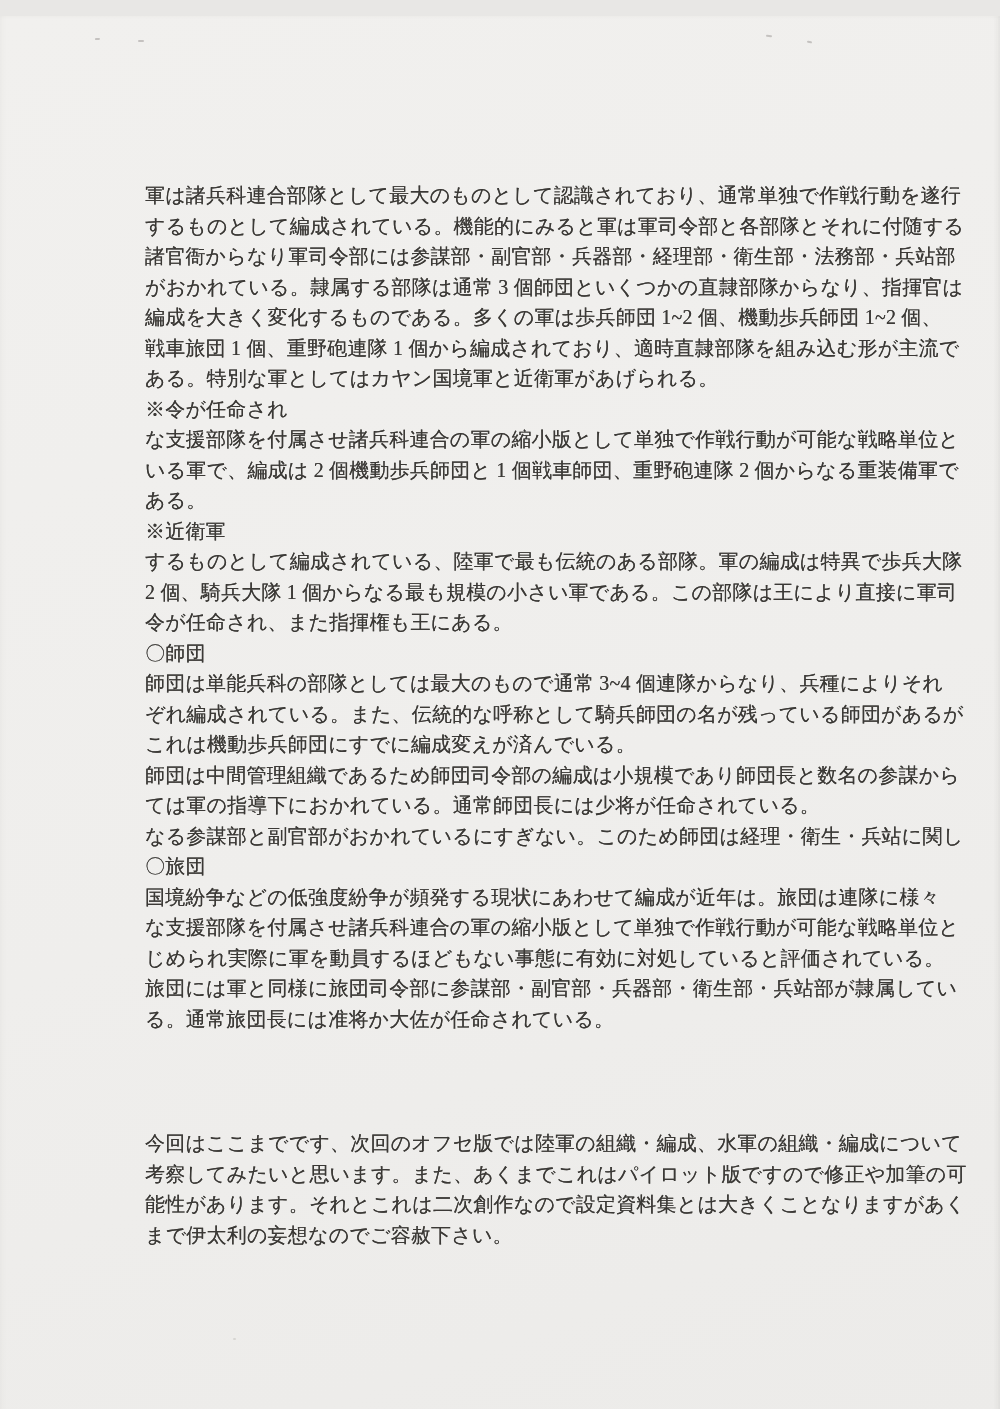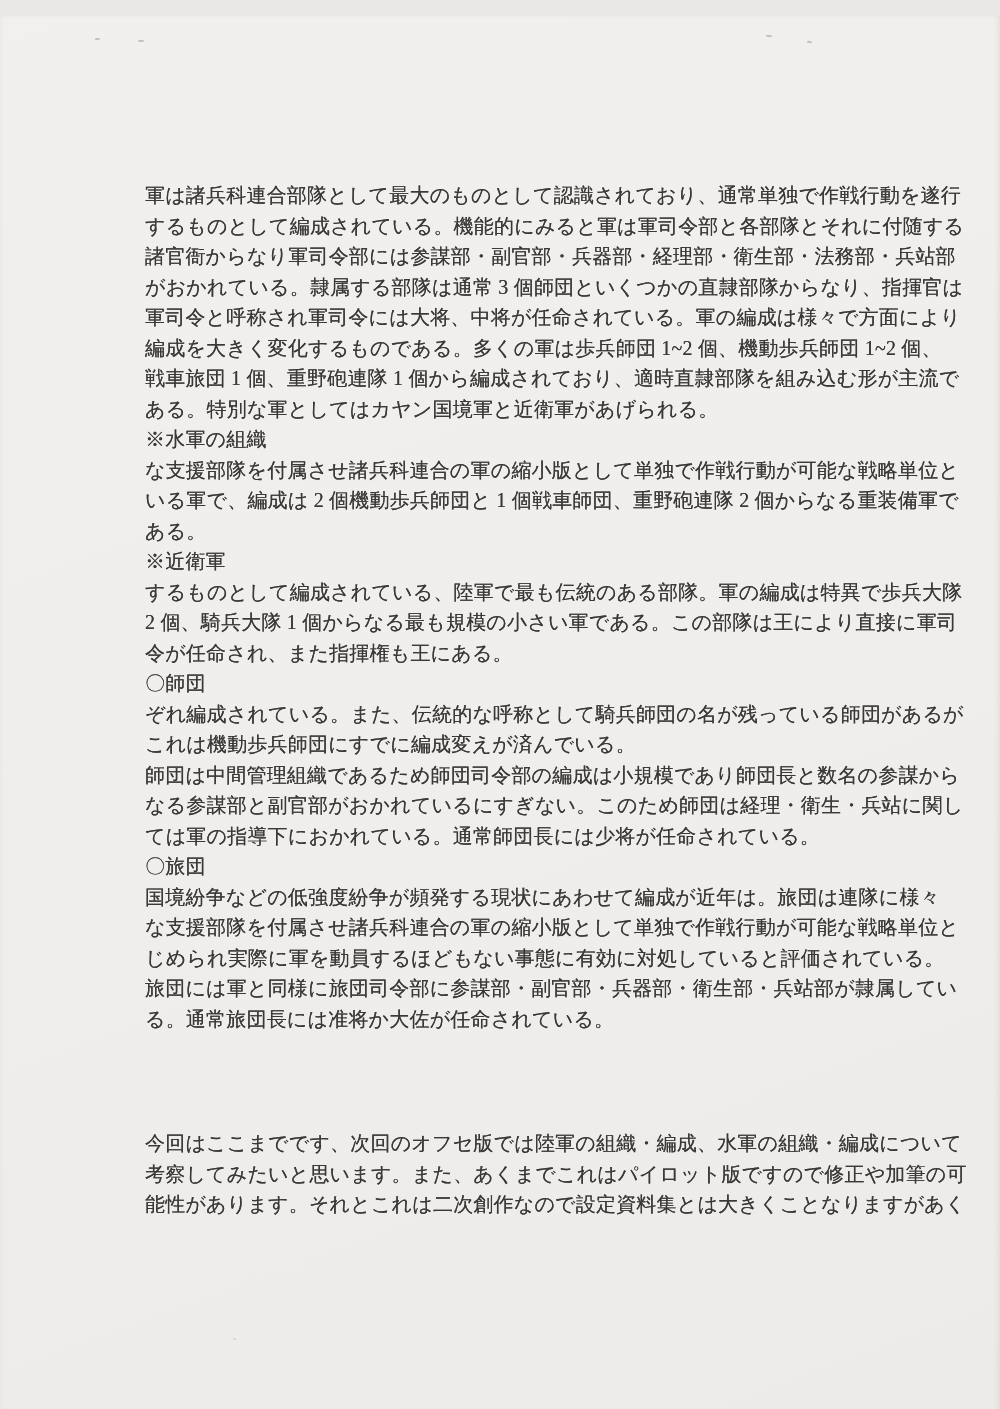--- a/index.html
+++ b/index.html
@@ -62,45 +62,46 @@
   <div class="speck s2"></div>
   <div class="speck s3"></div>
   <div class="speck s4"></div>
   <div class="speck s5"></div>
 
   <div class="text-block main" id="body-block">
       <div class="line">軍は諸兵科連合部隊として最大のものとして認識されており、通常単独で作戦行動を遂行</div>
       <div class="line">するものとして編成されている。機能的にみると軍は軍司令部と各部隊とそれに付随する</div>
       <div class="line">諸官衙からなり軍司令部には参謀部・副官部・兵器部・経理部・衛生部・法務部・兵站部</div>
       <div class="line">がおかれている。隷属する部隊は通常 3 個師団といくつかの直隷部隊からなり、指揮官は</div>
-      <div class="line">軍司令と呼称され軍司令には大将、中将が任命されている。軍の編成は様々で方面により</div>
       <div class="line">編成を大きく変化するものである。多くの軍は歩兵師団 1~2 個、機動歩兵師団 1~2 個、</div>
       <div class="line">戦車旅団 1 個、重野砲連隊 1 個から編成されており、適時直隷部隊を組み込む形が主流で</div>
       <div class="line">ある。特別な軍としてはカヤン国境軍と近衛軍があげられる。</div>
-      <div class="line heading">※水軍の組織</div>
+      <div class="line heading">※令が任命され</div>
       <div class="line">な支援部隊を付属させ諸兵科連合の軍の縮小版として単独で作戦行動が可能な戦略単位と</div>
       <div class="line">いる軍で、編成は 2 個機動歩兵師団と 1 個戦車師団、重野砲連隊 2 個からなる重装備軍で</div>
       <div class="line">ある。</div>
       <div class="line heading">※近衛軍</div>
       <div class="line">するものとして編成されている、陸軍で最も伝統のある部隊。軍の編成は特異で歩兵大隊</div>
       <div class="line">2 個、騎兵大隊 1 個からなる最も規模の小さい軍である。この部隊は王により直接に軍司</div>
       <div class="line">令が任命され、また指揮権も王にある。</div>
       <div class="line heading">〇師団</div>
+      <div class="line">師団は単能兵科の部隊としては最大のもので通常 3~4 個連隊からなり、兵種によりそれ</div>
       <div class="line">ぞれ編成されている。また、伝統的な呼称として騎兵師団の名が残っている師団があるが</div>
       <div class="line">これは機動歩兵師団にすでに編成変えが済んでいる。</div>
       <div class="line">師団は中間管理組織であるため師団司令部の編成は小規模であり師団長と数名の参謀から</div>
+      <div class="line">ては軍の指導下におかれている。通常師団長には少将が任命されている。</div>
       <div class="line">なる参謀部と副官部がおかれているにすぎない。このため師団は経理・衛生・兵站に関し</div>
-      <div class="line">ては軍の指導下におかれている。通常師団長には少将が任命されている。</div>
       <div class="line heading">〇旅団</div>
       <div class="line">国境紛争などの低強度紛争が頻発する現状にあわせて編成が近年は。旅団は連隊に様々</div>
       <div class="line">な支援部隊を付属させ諸兵科連合の軍の縮小版として単独で作戦行動が可能な戦略単位と</div>
       <div class="line">じめられ実際に軍を動員するほどもない事態に有効に対処していると評価されている。</div>
       <div class="line">旅団には軍と同様に旅団司令部に参謀部・副官部・兵器部・衛生部・兵站部が隷属してい</div>
       <div class="line">る。通常旅団長には准将か大佐が任命されている。</div>
     </div>
   <div class="text-block closing" id="closing-block">
       <div class="line">今回はここまでです、次回のオフセ版では陸軍の組織・編成、水軍の組織・編成について</div>
       <div class="line">考察してみたいと思います。また、あくまでこれはパイロット版ですので修正や加筆の可</div>
       <div class="line">能性があります。それとこれは二次創作なので設定資料集とは大きくことなりますがあく</div>
+      <div class="line">まで伊太利の妄想なのでご容赦下さい。</div>
     </div>
 
   <div class="edge-bottom"></div>
 </div>
 
 </body></html>

